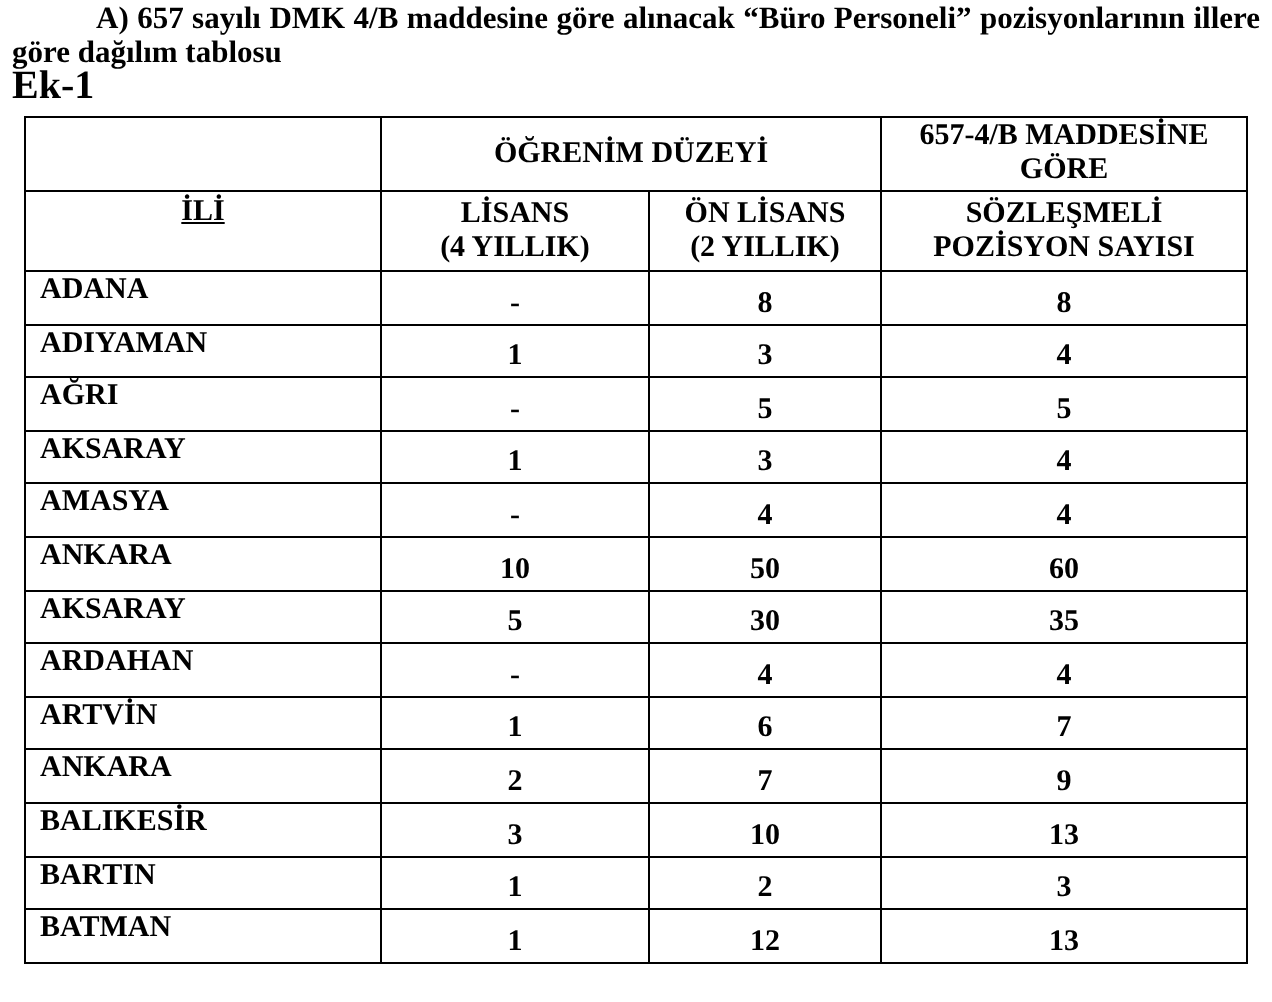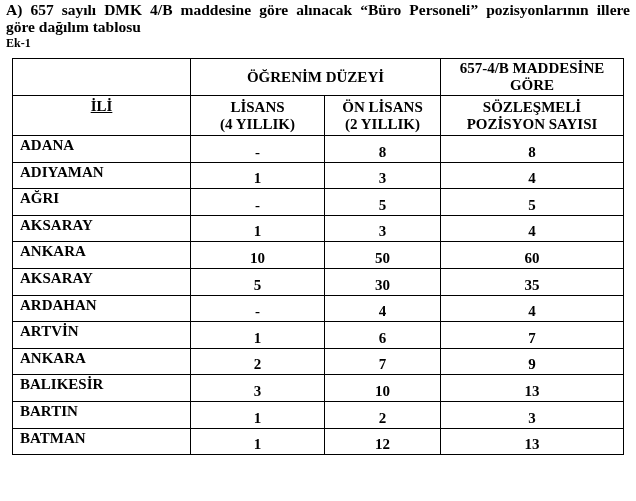--- a/index.html
+++ b/index.html
@@ -23,25 +23,26 @@
     font-weight: bold;
     font-size: 15.5px;
     line-height: 17px;
     text-align: justify;
     text-align-last: left;
   }
   .heading .line1 {
     display: block;
     text-align: justify;
     text-align-last: justify;
+    margin-left: 42px;
   }
   .heading .line2 { display: block; }
   .heading .ek {
     display: block;
-    font-size: 12px;
+    font-size: 20px;
   }
   table.dist {
     position: absolute;
     left: 12px;
     top: 58px;
     border-collapse: collapse;
     table-layout: fixed;
     width: 611px;
   }
   table.dist td, table.dist th {
@@ -127,20 +128,26 @@
         <td class="num">5</td>
         <td class="num">5</td>
       </tr>
       <tr class="data">
         <td class="name">AKSARAY</td>
         <td class="num">1</td>
         <td class="num">3</td>
         <td class="num">4</td>
       </tr>
       <tr class="data">
+        <td class="name">AMASYA</td>
+        <td class="num">-</td>
+        <td class="num">4</td>
+        <td class="num">4</td>
+      </tr>
+      <tr class="data">
         <td class="name">ANKARA</td>
         <td class="num">10</td>
         <td class="num">50</td>
         <td class="num">60</td>
       </tr>
       <tr class="data">
         <td class="name">AKSARAY</td>
         <td class="num">5</td>
         <td class="num">30</td>
         <td class="num">35</td>

